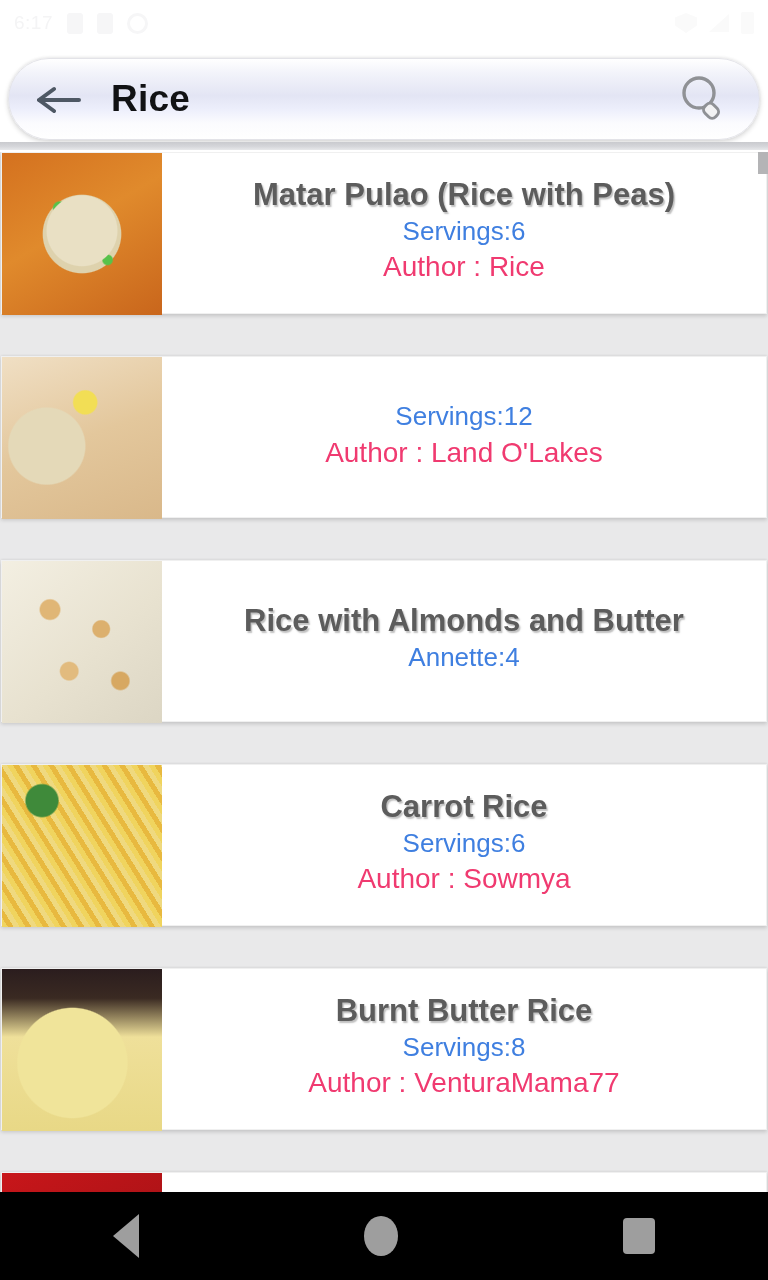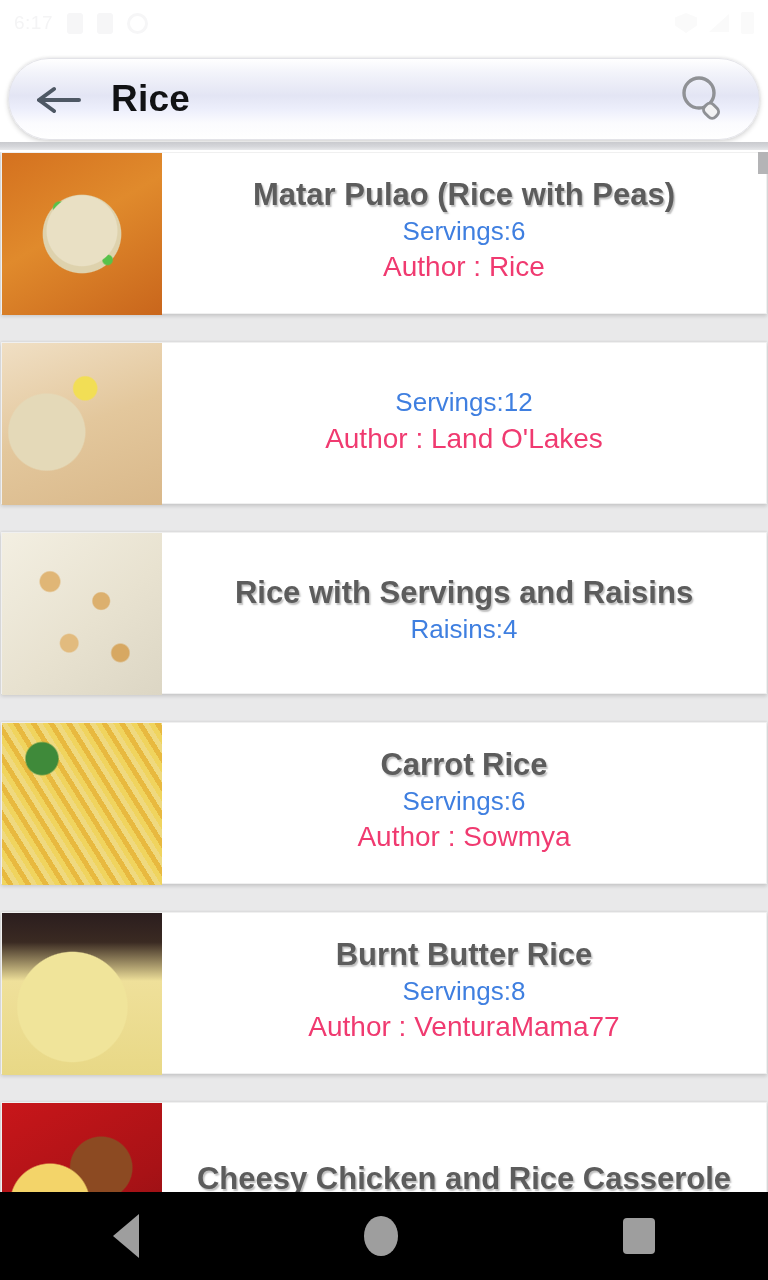--- a/index.html
+++ b/index.html
@@ -56,21 +56,21 @@
     position:absolute; left:0; top:96px; width:768px; height:8px;
     background:linear-gradient(180deg,#c9cace 0%,#d5d6da 55%,#e7e8ea 100%);
   }
 
   
   .list{
     position:absolute; top:152px; left:0; width:768px; height:1040px;
     background:#e9e9ea; overflow:hidden;
   }
   .card{
-    position:relative; width:766px; margin:0 auto 28px auto; height:162px;
+    position:relative; width:766px; margin:0 auto 42px auto; height:162px;
     background:#ffffff;
     border:1px solid #f0f0f0;
     box-shadow:0 2px 4px rgba(0,0,0,.16), 0 -1px 2px rgba(0,0,0,.05);
     display:flex; align-items:stretch;
   }
   .card.first{ margin-top:0; }
   .thumb{
     width:160px; flex:0 0 160px; height:162px; background-size:cover;
     background-position:center; background-repeat:no-repeat;
   }
@@ -196,22 +196,22 @@
       <div class="thumb t2"></div>
       <div class="cardbody">
         <div class="rserv">Servings:12</div>
         <div class="rauth">Author : Land O'Lakes</div>
       </div>
     </div>
 
     <div class="card">
       <div class="thumb t3"></div>
       <div class="cardbody">
-        <div class="rtitle">Rice with Servings and Raisins</div>
-        <div class="rserv">Raisins:4</div>
+        <div class="rtitle">Rice with Almonds and Butter</div>
+        <div class="rserv">Annette:4</div>
       </div>
     </div>
 
     <div class="card">
       <div class="thumb t4"></div>
       <div class="cardbody">
         <div class="rtitle">Carrot Rice</div>
         <div class="rserv">Servings:6</div>
         <div class="rauth">Author : Sowmya</div>
       </div>

